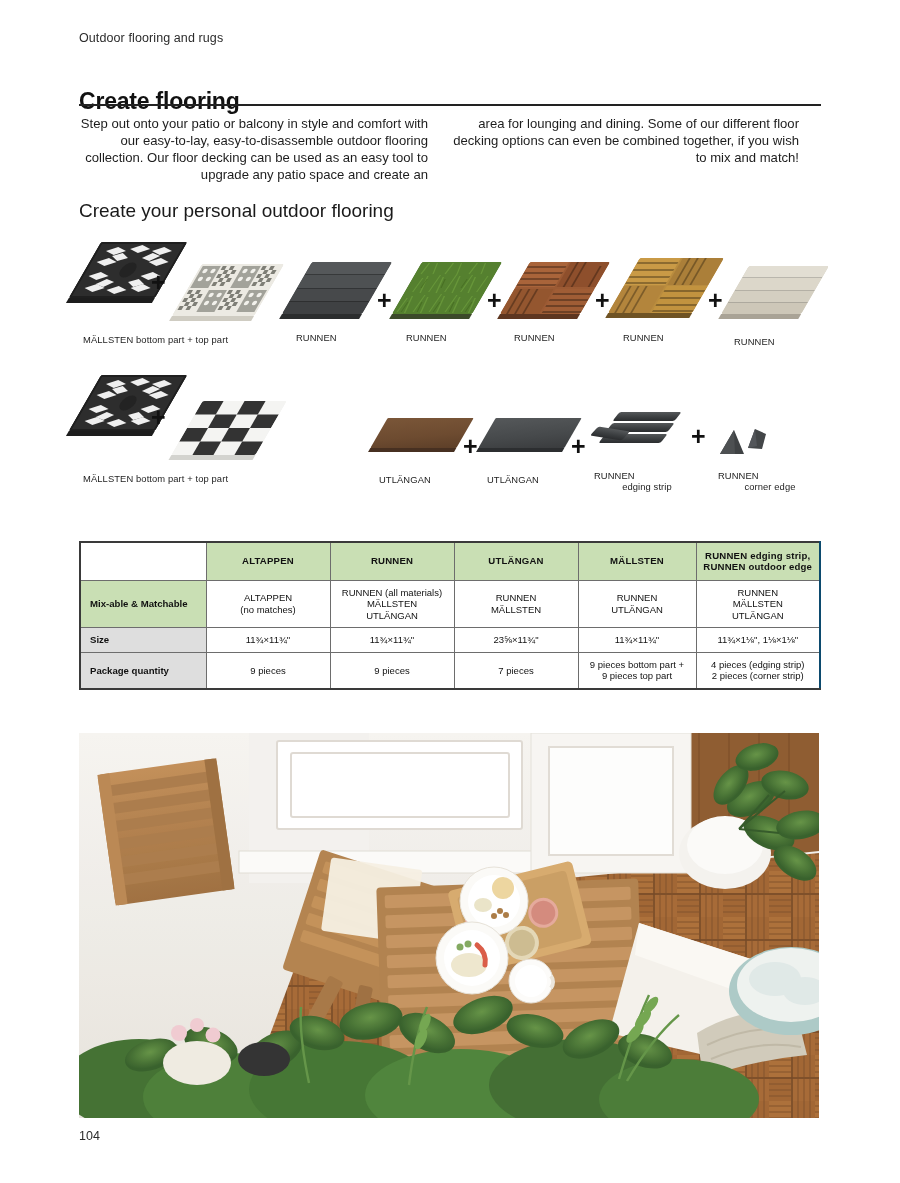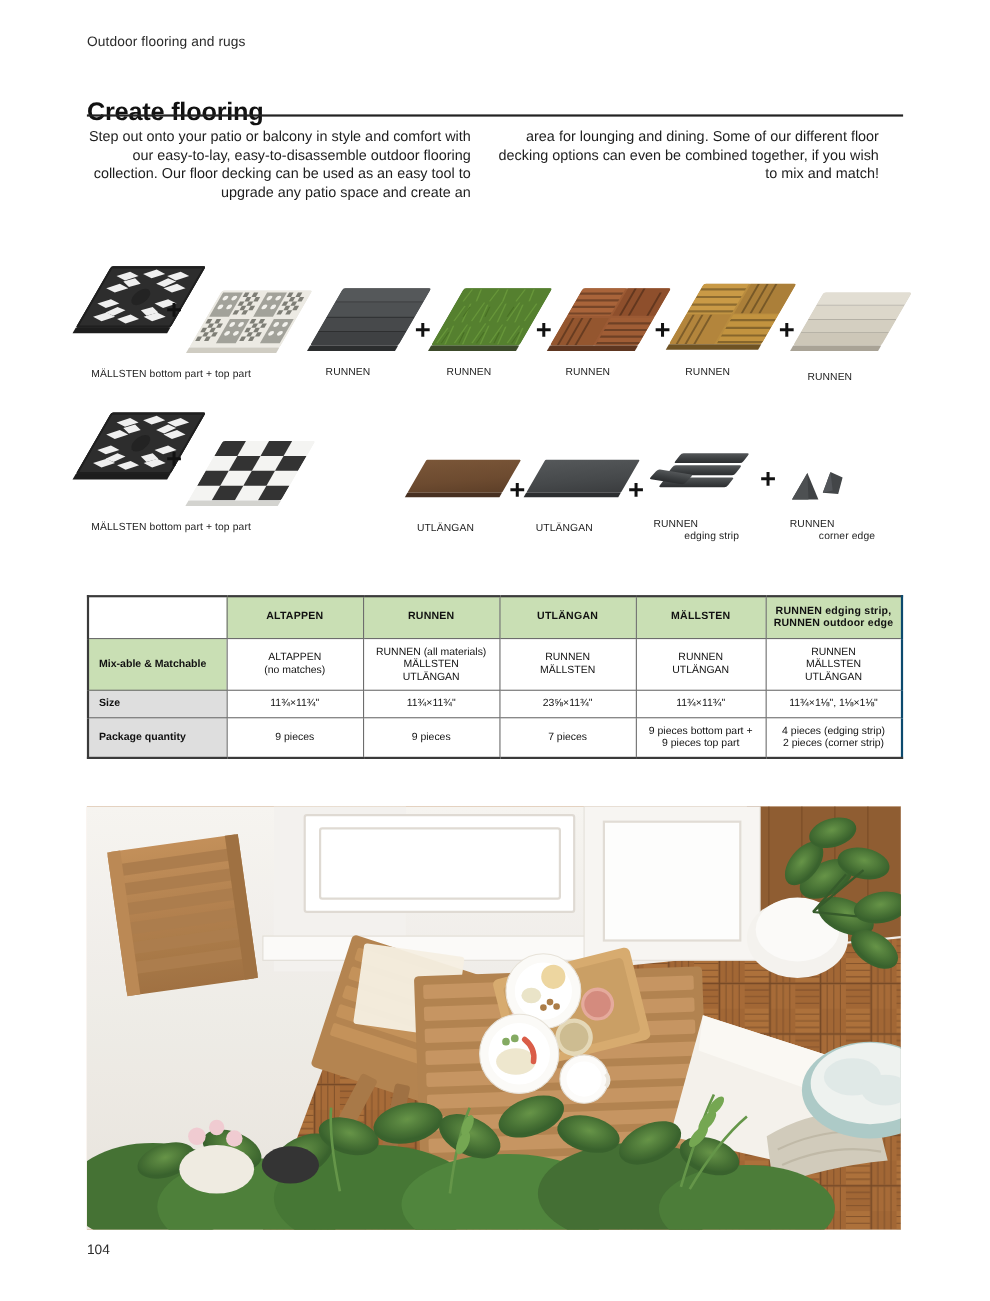--- a/index.html
+++ b/index.html
@@ -153,20 +153,21 @@
     <div class="intro-cols">
       <div class="intro-col">
         <p>Step out onto your patio or balcony in style and comfort with our easy-to-lay, easy-to-disassemble outdoor flooring collection. Our floor decking can be used as an easy tool to upgrade any patio space and create an</p>
       </div>
       <div class="intro-col">
         <p>area for lounging and dining. Some of our different floor decking options can even be combined together, if you wish to mix and match!</p>
       </div>
     </div>
   </div>
 
+  <div class="section-heading">Create your personal outdoor flooring</div>
 
   <div class="prow" style="left:0;top:0;">
 
     <div class="pitem" style="left:79px;top:240px;width:215px;">
       <div class="pimg" style="height:82px;position:relative;">
 
         <div style="position:absolute;left:6px;top:2px;">
           <div class="tile" style="width:86px;height:56px;transform:skewX(-30deg) ;">
             <div class="tile-face" style="background:#2e2e2e;">
               <svg width="86" height="56" viewBox="0 0 86 56">

